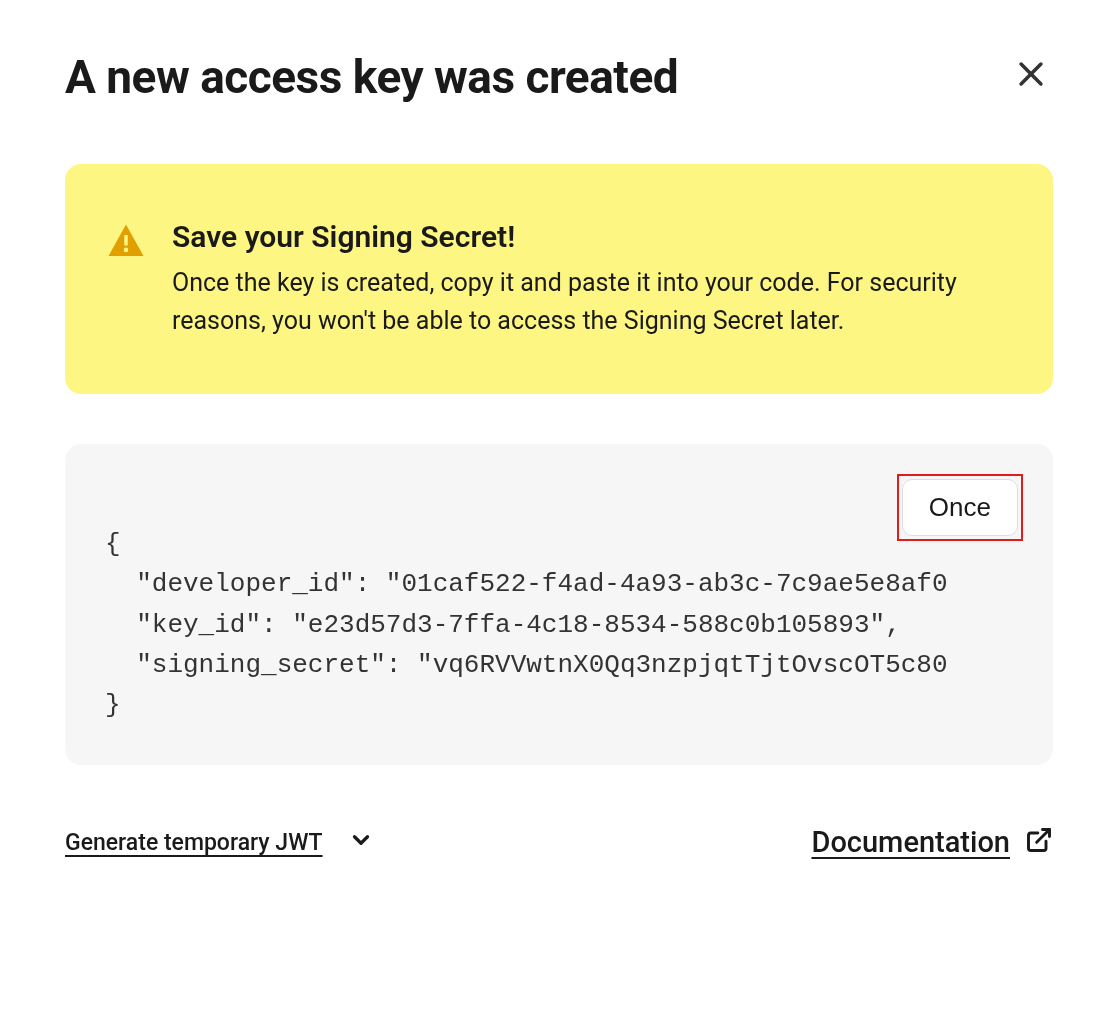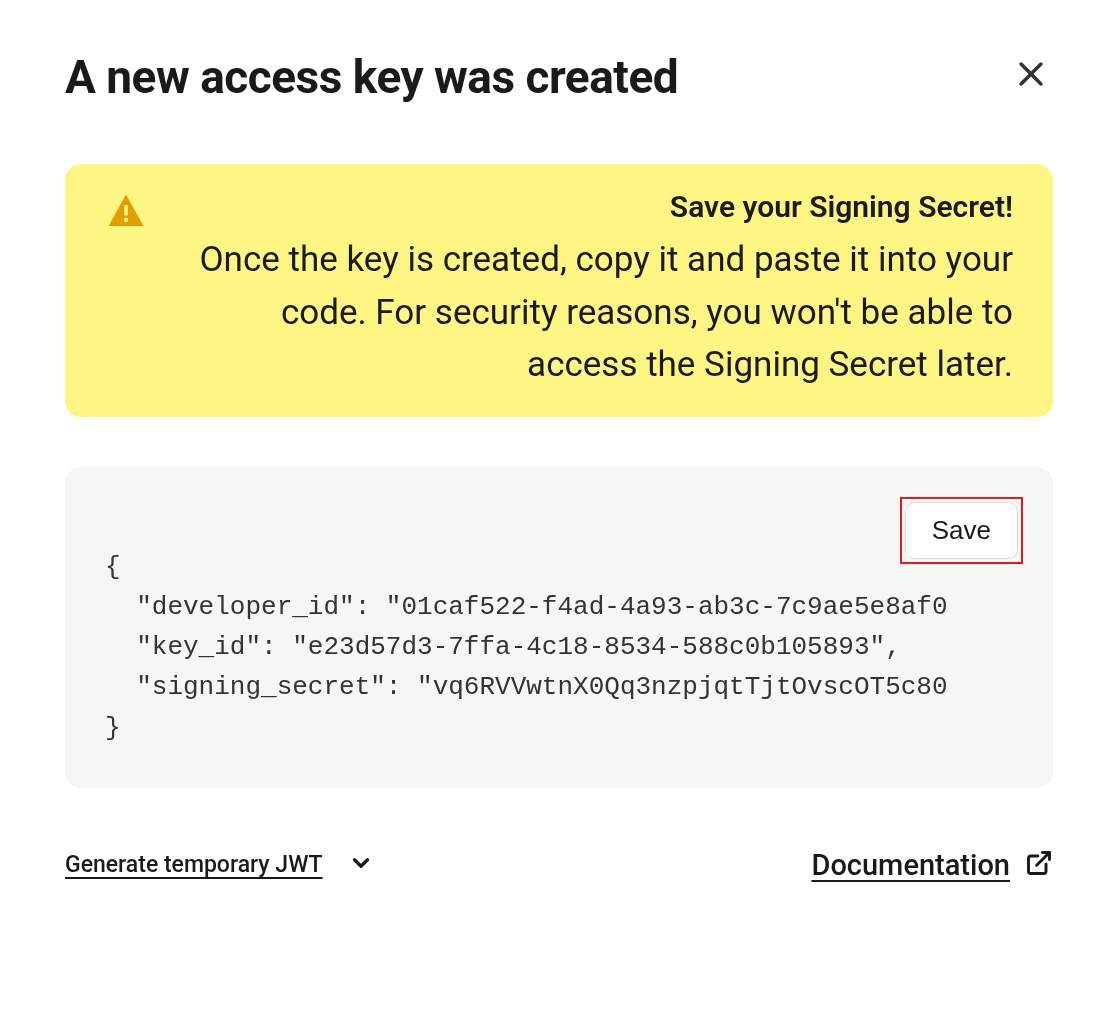--- a/index.html
+++ b/index.html
@@ -30,45 +30,44 @@
       color: #333;
       cursor: pointer;
       background: none;
       border: none;
       padding: 5px;
       line-height: 1;
     }
     .warning-box {
       background: #fdf683;
       border-radius: 16px;
-      padding: 25px 40px;
+      padding: 55px 40px;
       display: flex;
       gap: 25px;
       margin-bottom: 50px;
-      text-align: right;
     }
     .warning-icon {
       flex-shrink: 0;
       margin-top: 2px;
     }
     .warning-icon svg {
       width: 42px;
       height: 42px;
     }
     .warning-content {
       flex: 1;
     }
     .warning-title {
       font-size: 30px;
       font-weight: 600;
       color: #1a1a1a;
       margin-bottom: 10px;
     }
     .warning-text {
-      font-size: 35px;
+      font-size: 25px;
       font-weight: 400;
       color: #1a1a1a;
       line-height: 1.5;
     }
     .code-box {
       background: #f6f6f6;
       border-radius: 16px;
       padding: 40px;
       position: relative;
       margin-bottom: 60px;
@@ -164,21 +163,21 @@
     </svg>
   </div>
   <div class="warning-content">
     <div class="warning-title">Save your Signing Secret!</div>
     <div class="warning-text">Once the key is created, copy it and paste it into your code. For security reasons, you won't be able to access the Signing Secret later.</div>
   </div>
 </div>
 
 <div class="code-box">
   <div class="copy-btn-wrapper">
-    <button class="copy-btn">Save</button>
+    <button class="copy-btn">Once</button>
   </div>
   <div class="code-content">{
   "developer_id": "01caf522-f4ad-4a93-ab3c-7c9ae5e8af0
   "key_id": "e23d57d3-7ffa-4c18-8534-588c0b105893",
   "signing_secret": "vq6RVVwtnX0Qq3nzpjqtTjtOvscOT5c80
 }</div>
 </div>
 
 <div class="footer">
   <div class="footer-left">

